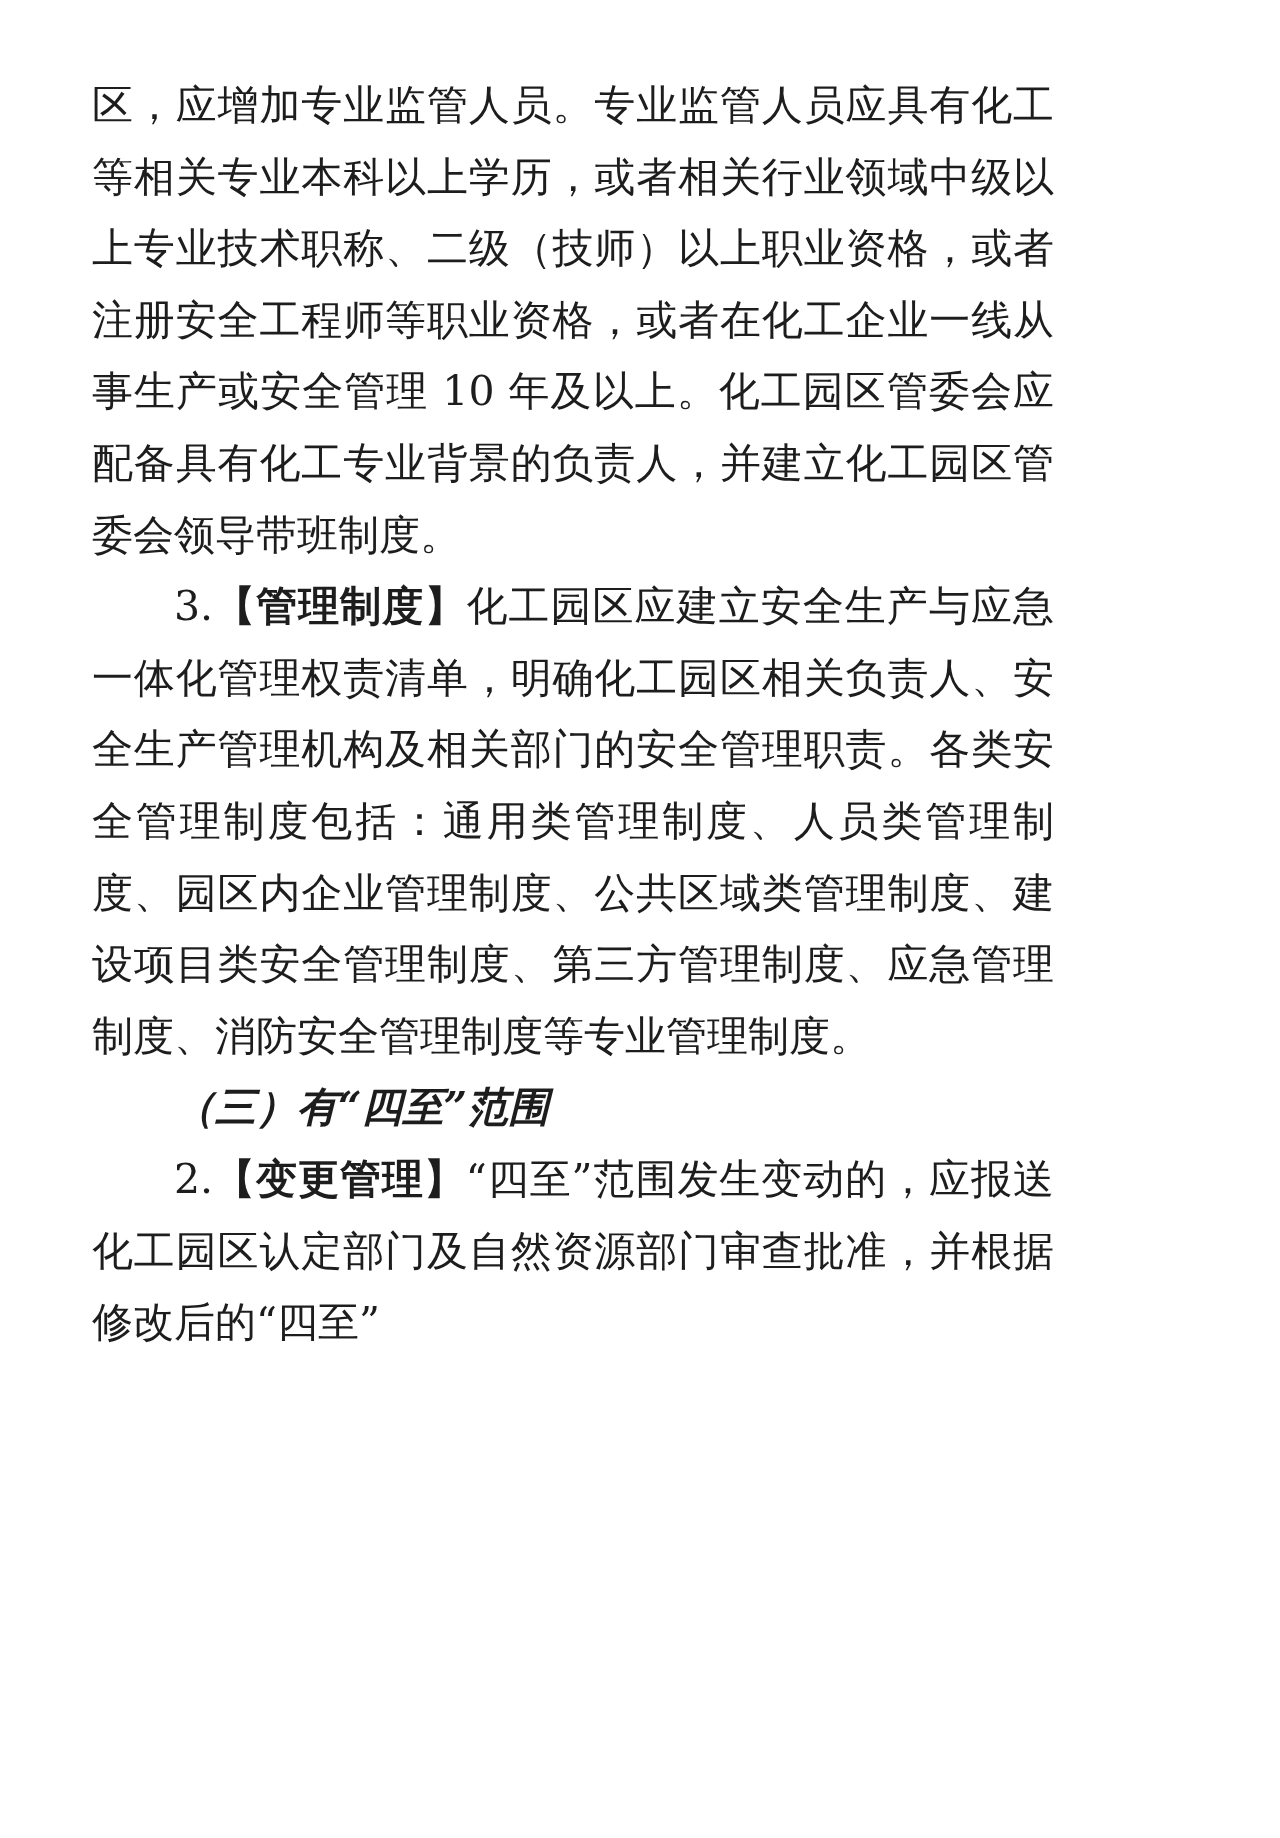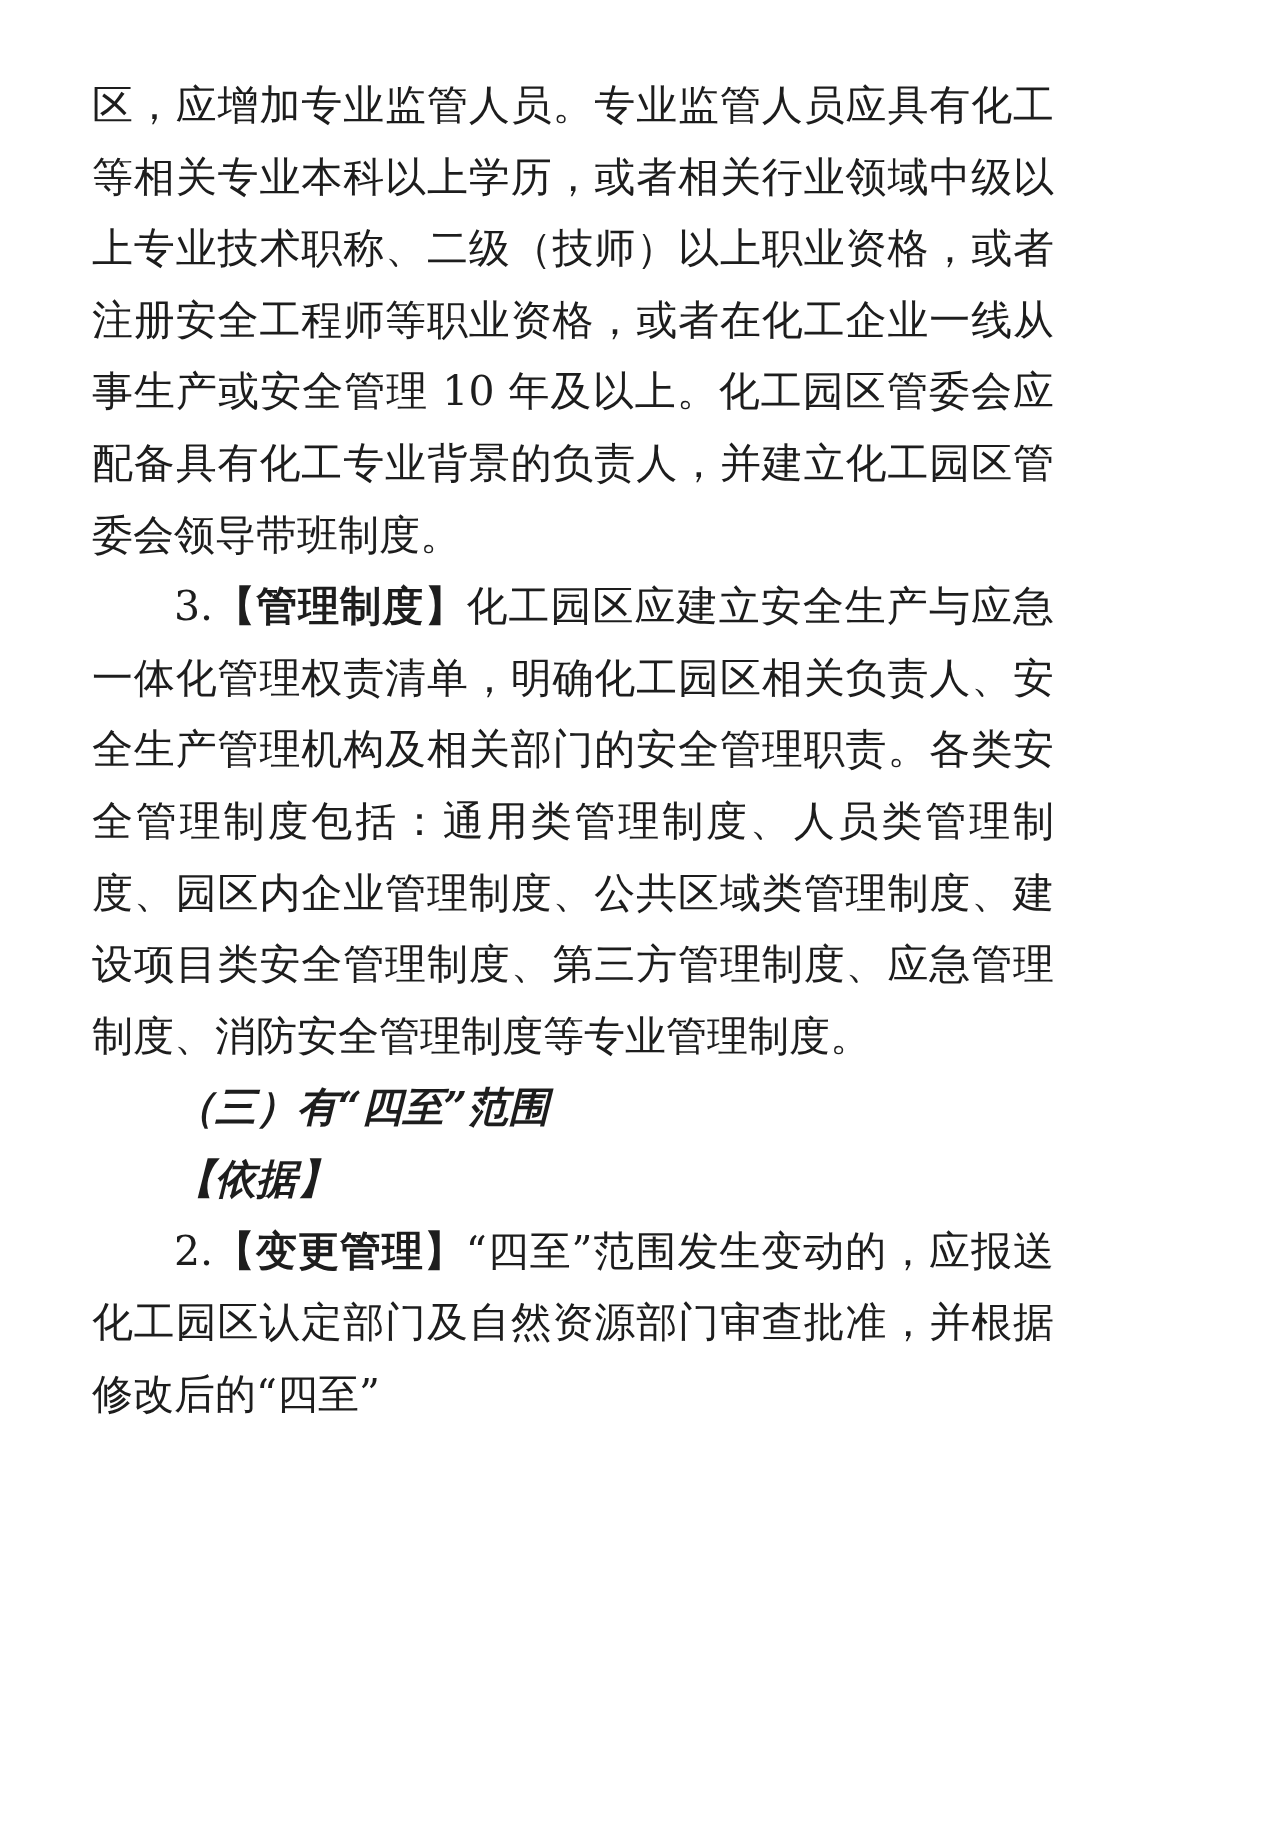--- a/index.html
+++ b/index.html
@@ -45,20 +45,19 @@
 <body>
 
 <div class="page">
 
   <p class="para"><span class="seg">区，应增加专业监管人员。专业监管人员应具有化工等相关专业本科以上学历，或者相关行业领域中级以上专业技术职称、二级（技师）以上职业资格，或者注册安全工程师等职业资格，或者在化工企业一线从事生产或安全管理 10 年及以上。化工园区管委会应配备具有化工专业背景的负责人，并建立化工园区管委会领导带班制度。</span></p>
 
   <p class="para indent"><span class="seg">3.</span><span class="seg bold">【管理制度】</span><span class="seg">化工园区应建立安全生产与应急一体化管理权责清单，明确化工园区相关负责人、安全生产管理机构及相关部门的安全管理职责。各类安全管理制度包括：通用类管理制度、人员类管理制度、园区内企业管理制度、公共区域类管理制度、建设项目类安全管理制度、第三方管理制度、应急管理制度、消防安全管理制度等专业管理制度。</span></p>
 
   <p class="para indent heading"><span class="seg bold">（三）有“四至”范围</span></p>
 
-  <p class="para indent heading"><span class="seg bold">【依据】</span></p>
 
 
 
 
   <p class="para indent"><span class="seg">2.</span><span class="seg bold">【变更管理】</span><span class="seg">“四至”范围发生变动的，应报送化工园区认定部门及自然资源部门审查批准，并根据修改后的“四至”</span></p>
 
 </div>
 
 </body></html>

